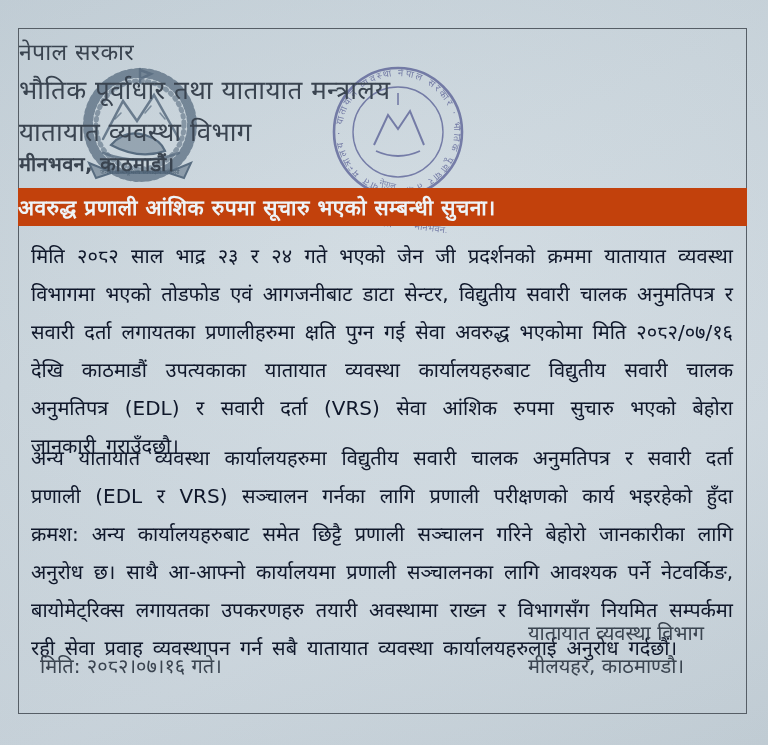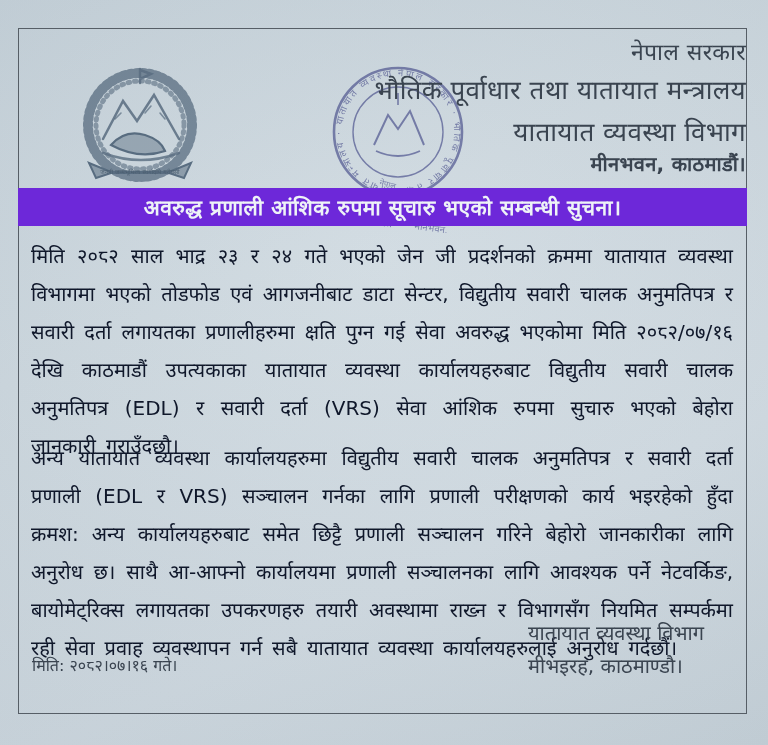--- a/index.html
+++ b/index.html
@@ -11,56 +11,56 @@
   
   .photo-light{
     position:absolute;inset:0;pointer-events:none;
     background:radial-gradient(120% 90% at 50% 35%, rgba(255,255,255,.10), rgba(40,60,80,.08) 90%);
   }
   .sheet{
     position:absolute;left:18px;top:28px;width:727px;height:684px;
     border:1.5px solid #565e66;
   }
   .hline{
-    position:absolute;left:0;right:0;text-align:right;
+    position:absolute;left:0;right:0;text-align:left;
     color:#3a4450;letter-spacing:.3px;white-space:nowrap;
   }
   .gov   {top:6px;  font-size:23px;}
   .minis {top:42px; font-size:26px;}
   .dept  {top:84px; font-size:26px;}
   .addr  {top:121px;font-size:20px;font-weight:bold;}
   .emblem{
     position:absolute;left:36px;top:28px;width:170px;height:140px;
     mix-blend-mode:multiply;opacity:.92;
   }
   .stamp{
     position:absolute;left:277px;top:24px;width:210px;height:180px;
     mix-blend-mode:multiply;opacity:.62;
   }
   .titlebar{
     position:absolute;left:-1px;right:-1px;top:159px;height:38px;
-    background:#6d28d9;display:flex;align-items:center;justify-content:center;
+    background:#c2410c;display:flex;align-items:center;
   }
   .titlebar span{
     color:#eef3f7;font-size:21px;font-weight:bold;letter-spacing:.4px;white-space:nowrap;
   }
   .para{
     position:absolute;left:12px;right:13px;
     color:#0f172a;font-size:20px;line-height:38px;
     text-align:justify;word-spacing:3.5px;
   }
   .p1{top:208px;}
   .p2{top:394px;margin-top:16px;}
   .sig-block{
     position:absolute;left:509px;top:588px;
     color:#3a4450;font-size:20px;line-height:33px;white-space:nowrap;
   }
   .date-block{
-    position:absolute;left:13px;top:618px;
-    color:#3a4450;font-size:16px;line-height:38px;white-space:nowrap;
+    position:absolute;left:21px;top:618px;
+    color:#3a4450;font-size:20px;line-height:38px;white-space:nowrap;
   }
   .stamp text, .emblem text{font-family:"DejaVu Sans",sans-serif;}
 </style>
 </head>
 <body>
 
 <div class="photo-light"></div>
 
 <div class="sheet">
 
@@ -105,20 +105,20 @@
 
   <div class="titlebar">
     <span>अवरुद्ध प्रणाली आंशिक रुपमा सूचारु भएको सम्बन्धी सुचना।</span>
   </div>
 
   <div class="para p1">मिति २०८२ साल भाद्र २३ र २४ गते भएको जेन जी प्रदर्शनको क्रममा यातायात व्यवस्था विभागमा भएको तोडफोड एवं आगजनीबाट डाटा सेन्टर, विद्युतीय सवारी चालक अनुमतिपत्र र सवारी दर्ता लगायतका प्रणालीहरुमा क्षति पुग्न गई सेवा अवरुद्ध भएकोमा मिति २०८२/०७/१६ देखि काठमाडौं उपत्यकाका यातायात व्यवस्था कार्यालयहरुबाट विद्युतीय सवारी चालक अनुमतिपत्र (EDL)  र सवारी दर्ता (VRS)  सेवा आंशिक रुपमा सुचारु भएको बेहोरा जानकारी गराउँदछौ।</div>
   <div class="para p2">अन्य यातायात व्यवस्था कार्यालयहरुमा विद्युतीय सवारी चालक अनुमतिपत्र र सवारी दर्ता प्रणाली (EDL र VRS) सञ्चालन गर्नका लागि प्रणाली परीक्षणको कार्य भइरहेको हुँदा क्रमश: अन्य कार्यालयहरुबाट समेत छिट्टै प्रणाली सञ्चालन गरिने बेहोरो जानकारीका लागि अनुरोध छ। साथै आ-आफ्नो कार्यालयमा प्रणाली सञ्चालनका लागि आवश्यक पर्ने नेटवर्किङ, बायोमेट्रिक्स लगायतका उपकरणहरु तयारी अवस्थामा राख्न र विभागसँग नियमित सम्पर्कमा रही सेवा प्रवाह व्यवस्थापन गर्न सबै यातायात व्यवस्था कार्यालयहरुलाई अनुरोध गर्दछौं।</div>
 
   <div class="sig-block">
     <div>यातायात व्यवस्था विभाग</div>
-    <div>मीभइरह, काठमाण्डौ।</div>
+    <div>मीलयहर, काठमाण्डौ।</div>
   </div>
 
   <div class="date-block">
     <div>मिति: २०८२।०७।१६ गते।</div>
   </div>
 
 </div>
 
 </body></html>

